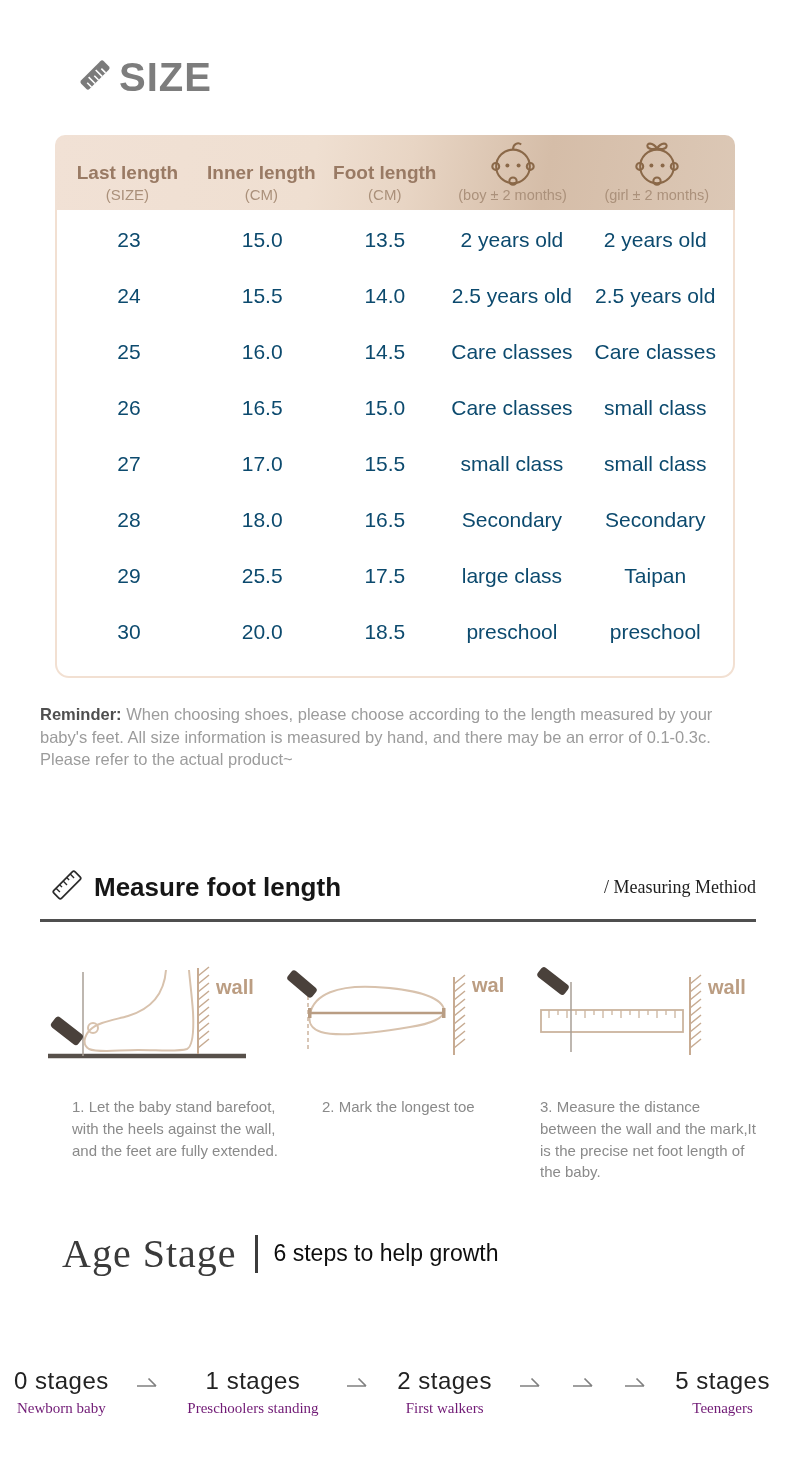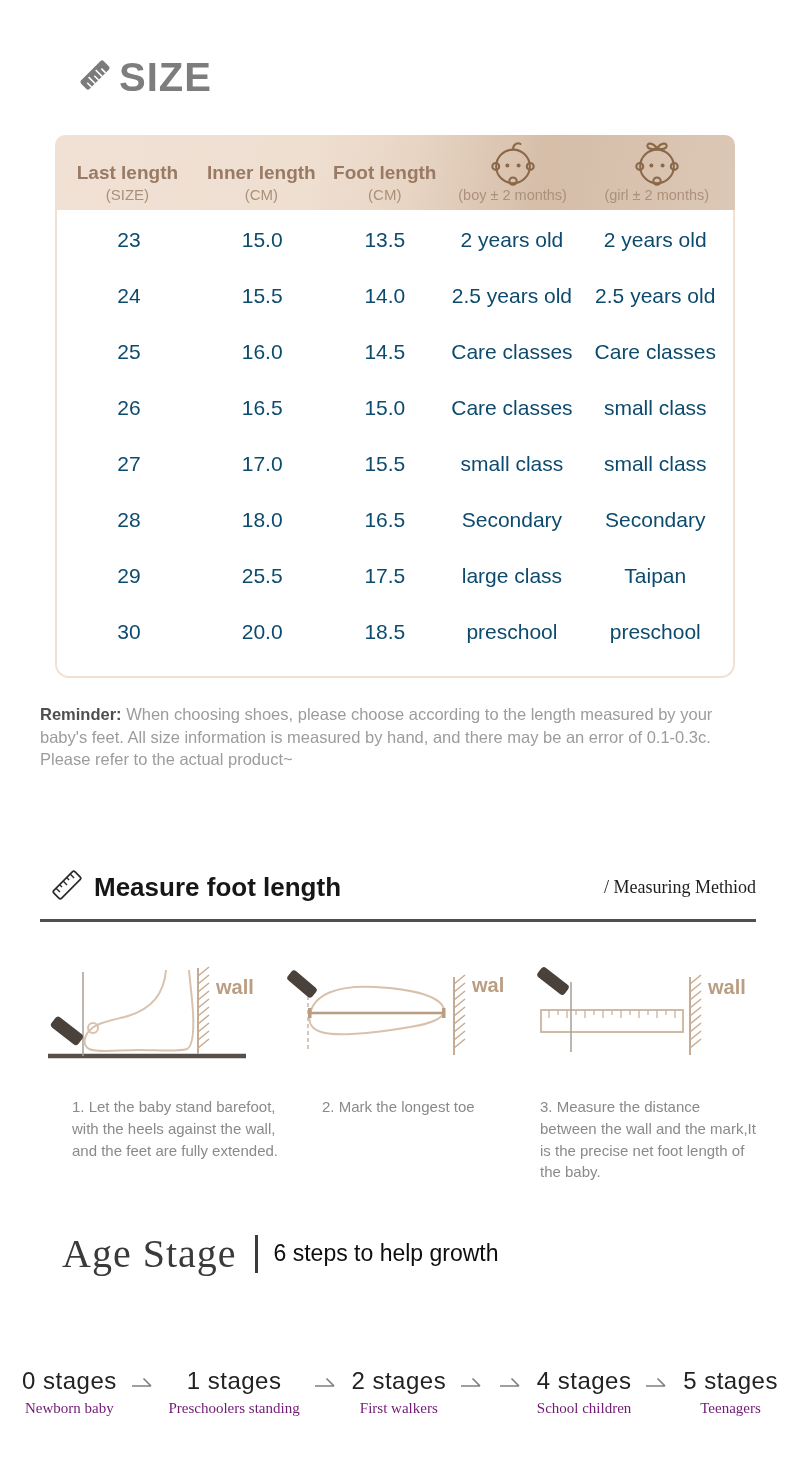--- a/index.html
+++ b/index.html
@@ -95,21 +95,21 @@
   .age-heading .atitle {
     font-family: "Liberation Serif", serif;
     font-size: 40px; color: #3a3a3a; letter-spacing: 1px;
   }
   .age-heading .abar {
     width: 3px; height: 38px; background: #3c3c3c; margin: 0 16px 0 18px;
   }
   .age-heading .asub { font-size: 23px; color: #0e0e0e; font-weight: 500; }
 
   .stages {
-    position: absolute; top: 1367px; left: 22px; width: 756px;
+    position: absolute; top: 1367px; left: 14px; width: 756px;
     display: flex; align-items: flex-start; justify-content: space-between;
   }
   .stage-item { text-align: center; position: relative; }
   .stage-item .slabel {
     font-size: 24px; color: #222; font-weight: 500; letter-spacing: 0.5px;
     white-space: nowrap;
   }
   .stage-item .ssub {
     font-family: "Liberation Serif", serif;
     font-size: 15px; color: #701a75; margin-top: 4px; line-height: 1.25;
@@ -334,24 +334,20 @@
     <div class="stage-item">
       <div class="slabel">2 stages</div>
       <div class="ssub">First walkers</div>
     </div>
     <span class="stage-arrow"><svg width="26" height="16" viewBox="0 0 26 16">
         <path d="M2 11 L21 11 M13.5 3.5 L21 11" fill="none" stroke="#808080" stroke-width="1.7"></path>
       </svg></span>
     <span class="stage-arrow"><svg width="26" height="16" viewBox="0 0 26 16">
         <path d="M2 11 L21 11 M13.5 3.5 L21 11" fill="none" stroke="#808080" stroke-width="1.7"></path>
       </svg></span>
-    <div class="stage-item">
-      <div class="slabel">4 stages</div>
-      <div class="ssub">School children</div>
-    </div>
     <span class="stage-arrow"><svg width="26" height="16" viewBox="0 0 26 16">
         <path d="M2 11 L21 11 M13.5 3.5 L21 11" fill="none" stroke="#808080" stroke-width="1.7"></path>
       </svg></span>
     <div class="stage-item">
       <div class="slabel">5 stages</div>
       <div class="ssub">Teenagers</div>
     </div>
   </div>
 
 </body></html>

